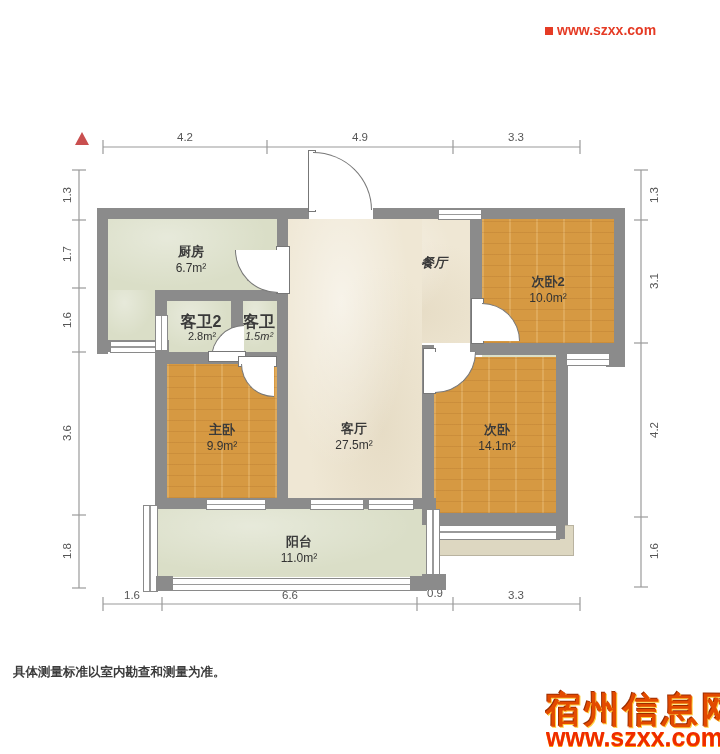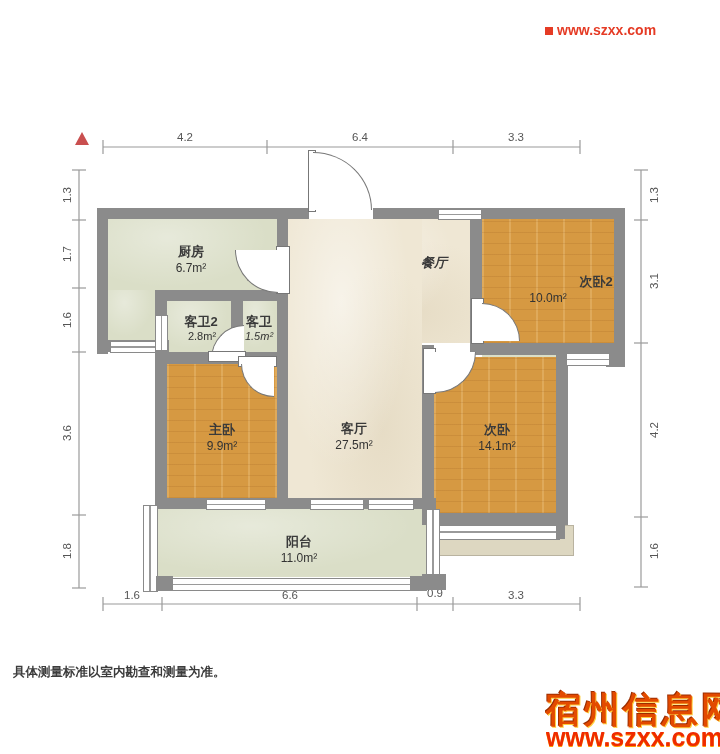--- a/index.html
+++ b/index.html
@@ -17,21 +17,21 @@
   .sill{background:#ddd7c1;border:1px solid #b9b3a0;}
   .win-h{position:absolute;border:1px solid #8a8a8a;
          background:linear-gradient(to bottom,#fff 0 42%,#9a9a9a 42% 55%,#fff 55% 100%);}
   .win-v{position:absolute;border:1px solid #8a8a8a;
          background:linear-gradient(to right,#fff 0 42%,#9a9a9a 42% 55%,#fff 55% 100%);}
   .leaf{position:absolute;background:#fff;border:1px solid #777;}
   .door{position:absolute;background:#fff;}
   .gap{position:absolute;background:#fff;}
   .room-name{position:absolute;transform:translate(-50%,-50%);color:#3a3a3a;font-size:13px;font-weight:700;white-space:nowrap;}
   .room-area{position:absolute;transform:translate(-50%,-50%);color:#333;font-size:12px;white-space:nowrap;}
-  .room-name.sm{font-size:13px;}
+  .room-name.sm{font-size:16px;}
   .room-area.sm{font-size:11px;}
   .dim{position:absolute;transform:translate(-50%,-50%);color:#555;font-size:11.5px;white-space:nowrap;}
   .dim-v{position:absolute;transform:translate(-50%,-50%) rotate(-90deg);color:#555;font-size:11.5px;white-space:nowrap;}
   .tri{position:absolute;width:0;height:0;border-left:7px solid transparent;border-right:7px solid transparent;border-bottom:13px solid #c94f4f;}
   .notes{position:absolute;left:13px;top:665px;color:#3c3c3c;font-size:12.5px;font-weight:700;line-height:14.5px;}
   .wm-site{position:absolute;left:545px;top:686px;width:175px;color:#e34a00;font-size:36px;font-weight:800;
            letter-spacing:3px;white-space:nowrap;overflow:hidden;
            text-shadow:1px 1px 0 #ffcf3f,-1px -1px 0 #9c2e00;font-family:"Liberation Serif","DejaVu Serif",serif;}
   .wm-url{position:absolute;left:546px;top:723px;width:174px;color:#ef2b00;font-size:25px;font-weight:800;
           white-space:nowrap;overflow:hidden;text-shadow:0 1px 0 #ff9c00;}
@@ -68,21 +68,21 @@
       <line x1="641" y1="170" x2="641" y2="587"></line>
       <line x1="634" y1="170" x2="648" y2="170"></line>
         <line x1="634" y1="220" x2="648" y2="220"></line>
       <line x1="634" y1="343" x2="648" y2="343"></line>
         <line x1="634" y1="517" x2="648" y2="517"></line>
       <line x1="634" y1="587" x2="648" y2="587"></line>
     </g>
   </svg>
 
   <div class="dim" style="left:185px;top:137px;">4.2</div>
-  <div class="dim" style="left:360px;top:137px;">6.4</div>
+  <div class="dim" style="left:360px;top:137px;">4.9</div>
   <div class="dim" style="left:516px;top:137px;">3.3</div>
   <div class="dim" style="left:132px;top:595px;">1.6</div>
   <div class="dim" style="left:290px;top:595px;">6.6</div>
   <div class="dim" style="left:435px;top:593px;">0.9</div>
   <div class="dim" style="left:516px;top:595px;">3.3</div>
   <div class="dim-v" style="left:67px;top:195px;">1.3</div>
   <div class="dim-v" style="left:67px;top:254px;">1.7</div>
   <div class="dim-v" style="left:67px;top:320px;">1.6</div>
   <div class="dim-v" style="left:67px;top:433px;">3.6</div>
   <div class="dim-v" style="left:67px;top:551px;">1.8</div>
@@ -161,21 +161,21 @@
   <div class="leaf" style="left:423px;top:348px;width:11px;height:44px;"></div>
   <div class="door" style="left:435px;top:352px;width:40px;height:40px;border-right:1px solid #777;border-bottom:1px solid #777;border-radius:0 0 100% 0;"></div>
 
   <div class="room-name" style="left:191px;top:252px;">厨房</div>
   <div class="room-area" style="left:191px;top:268px;">6.7m²</div>
   <div class="room-name sm" style="left:201px;top:322px;">客卫2</div>
   <div class="room-area sm" style="left:202px;top:336px;">2.8m²</div>
   <div class="room-name sm" style="left:259px;top:322px;text-align:right;">客卫</div>
   <div class="room-area sm" style="left:259px;top:336px;font-style:italic;">1.5m²</div>
   <div class="room-name" style="left:434px;top:263px;font-style:italic;">餐厅</div>
-  <div class="room-name" style="left:548px;top:282px;margin-left:48px;">次卧2</div>
+  <div class="room-name" style="left:548px;top:282px;">次卧2</div>
   <div class="room-area" style="left:548px;top:298px;">10.0m²</div>
   <div class="room-name" style="left:222px;top:430px;">主卧</div>
   <div class="room-area" style="left:222px;top:446px;">9.9m²</div>
   <div class="room-name" style="left:354px;top:429px;">客厅</div>
   <div class="room-area" style="left:354px;top:445px;text-align:right;">27.5m²</div>
   <div class="room-name" style="left:497px;top:430px;">次卧</div>
   <div class="room-area" style="left:497px;top:446px;">14.1m²</div>
   <div class="room-name" style="left:299px;top:542px;">阳台</div>
   <div class="room-area" style="left:299px;top:558px;">11.0m²</div>
 

